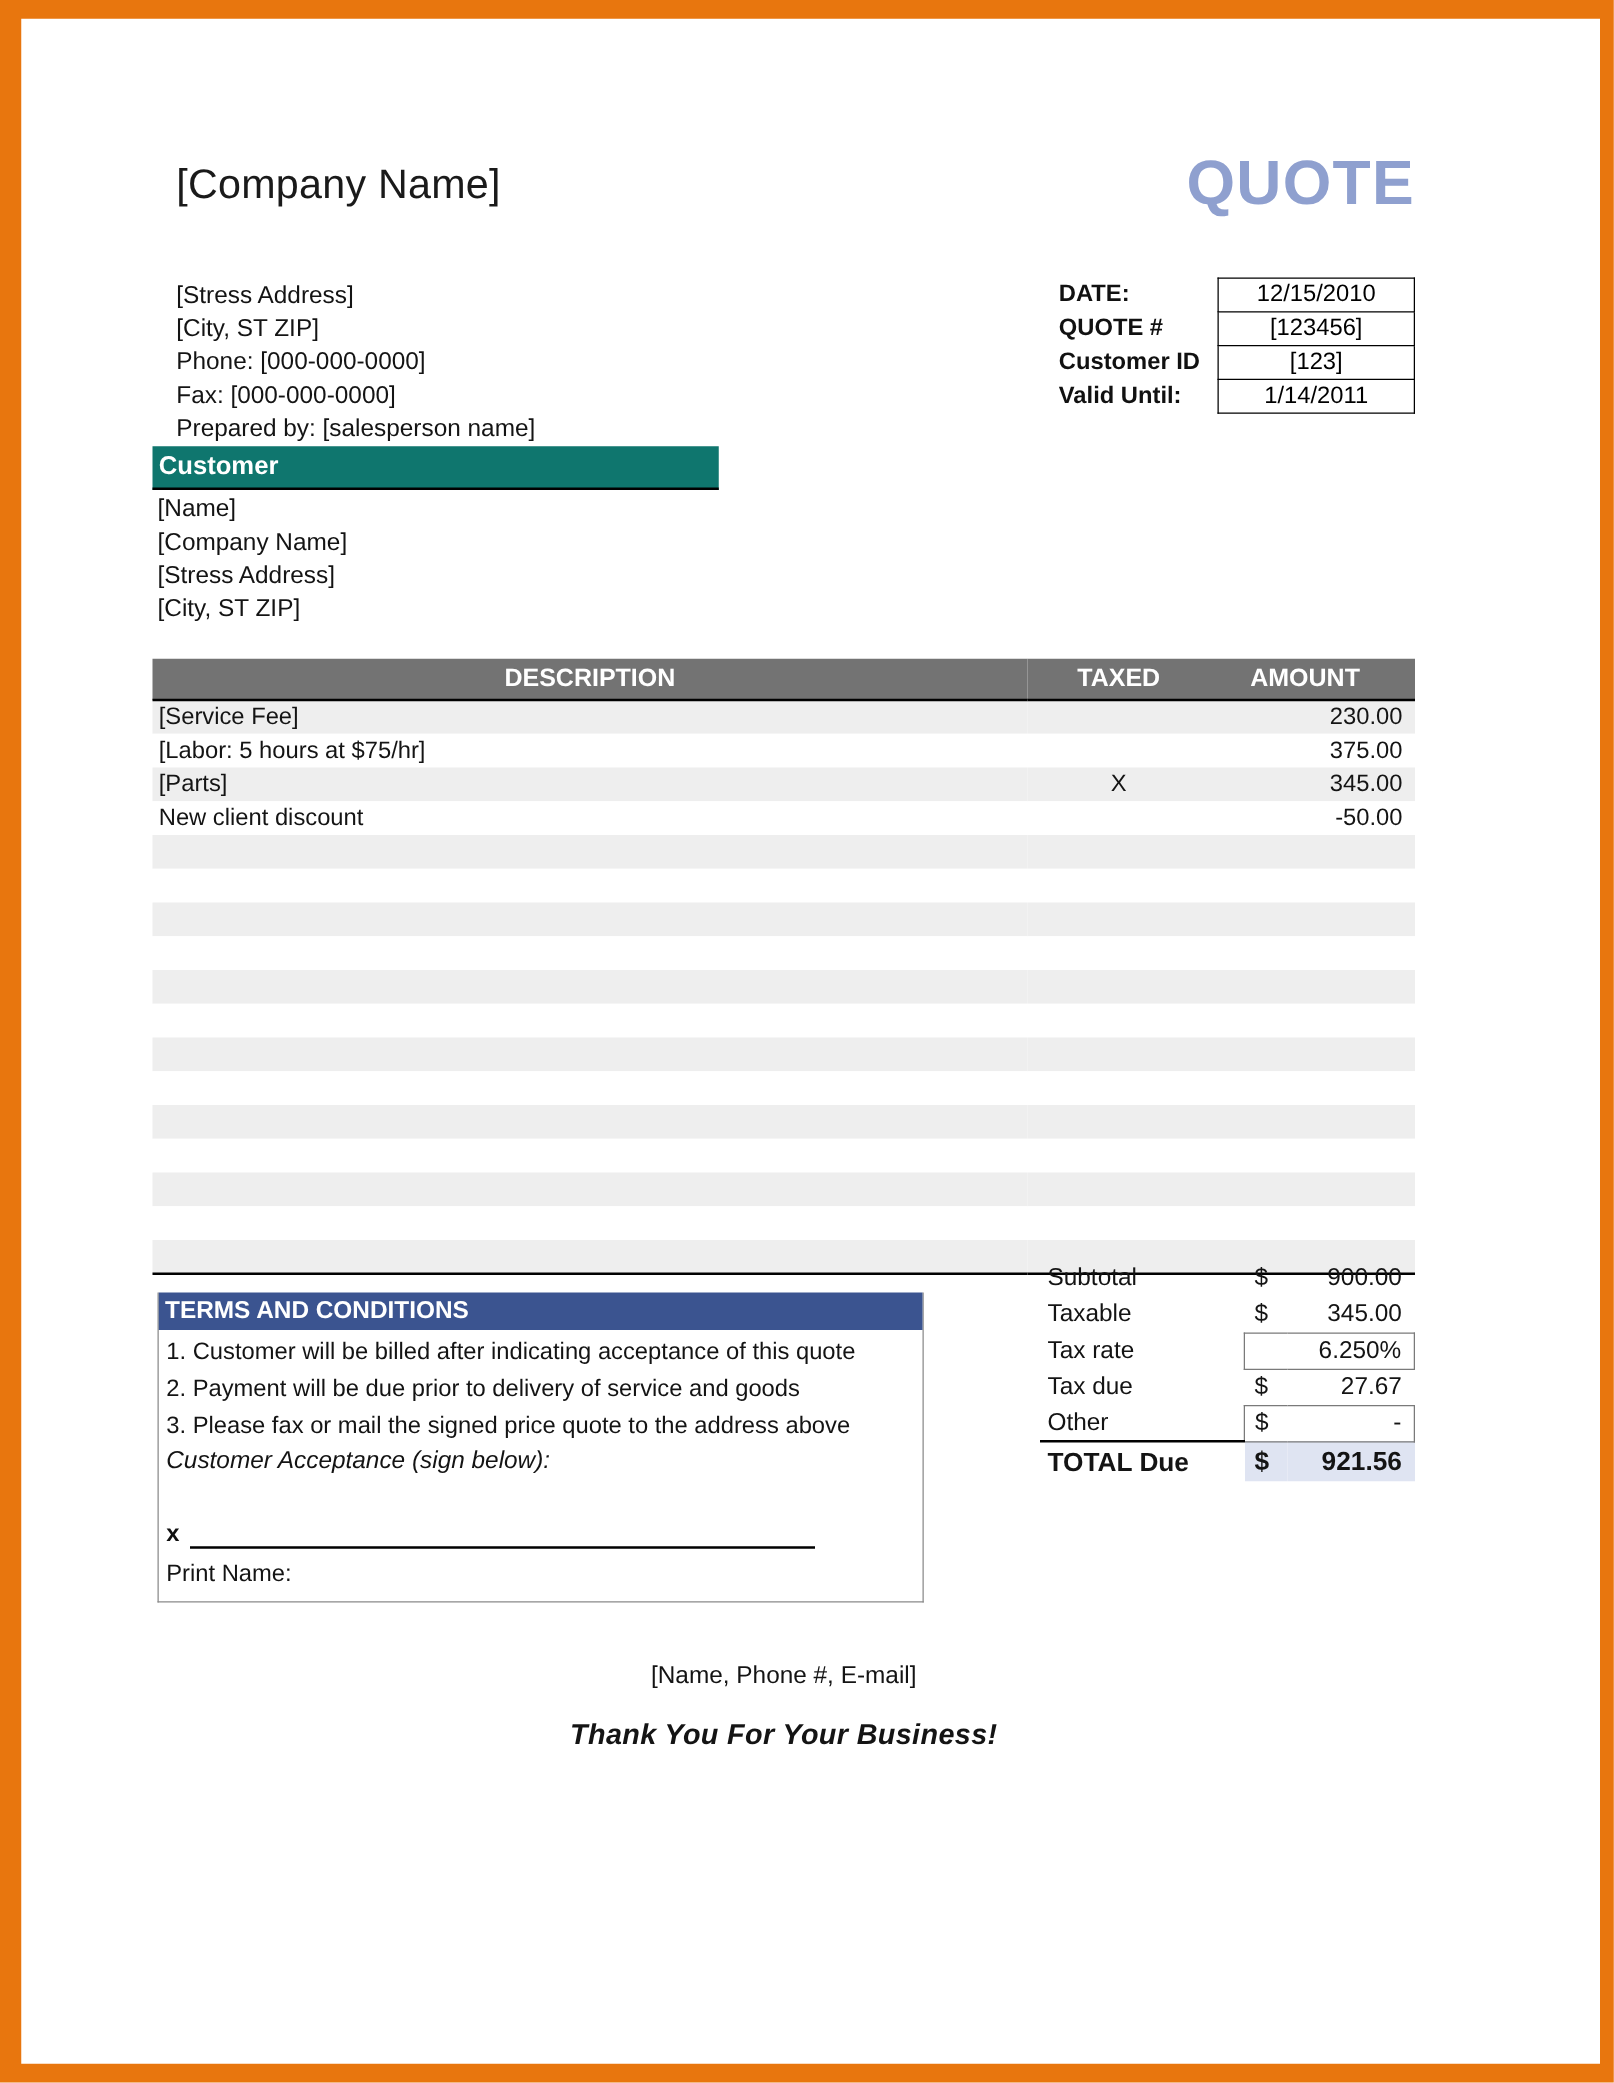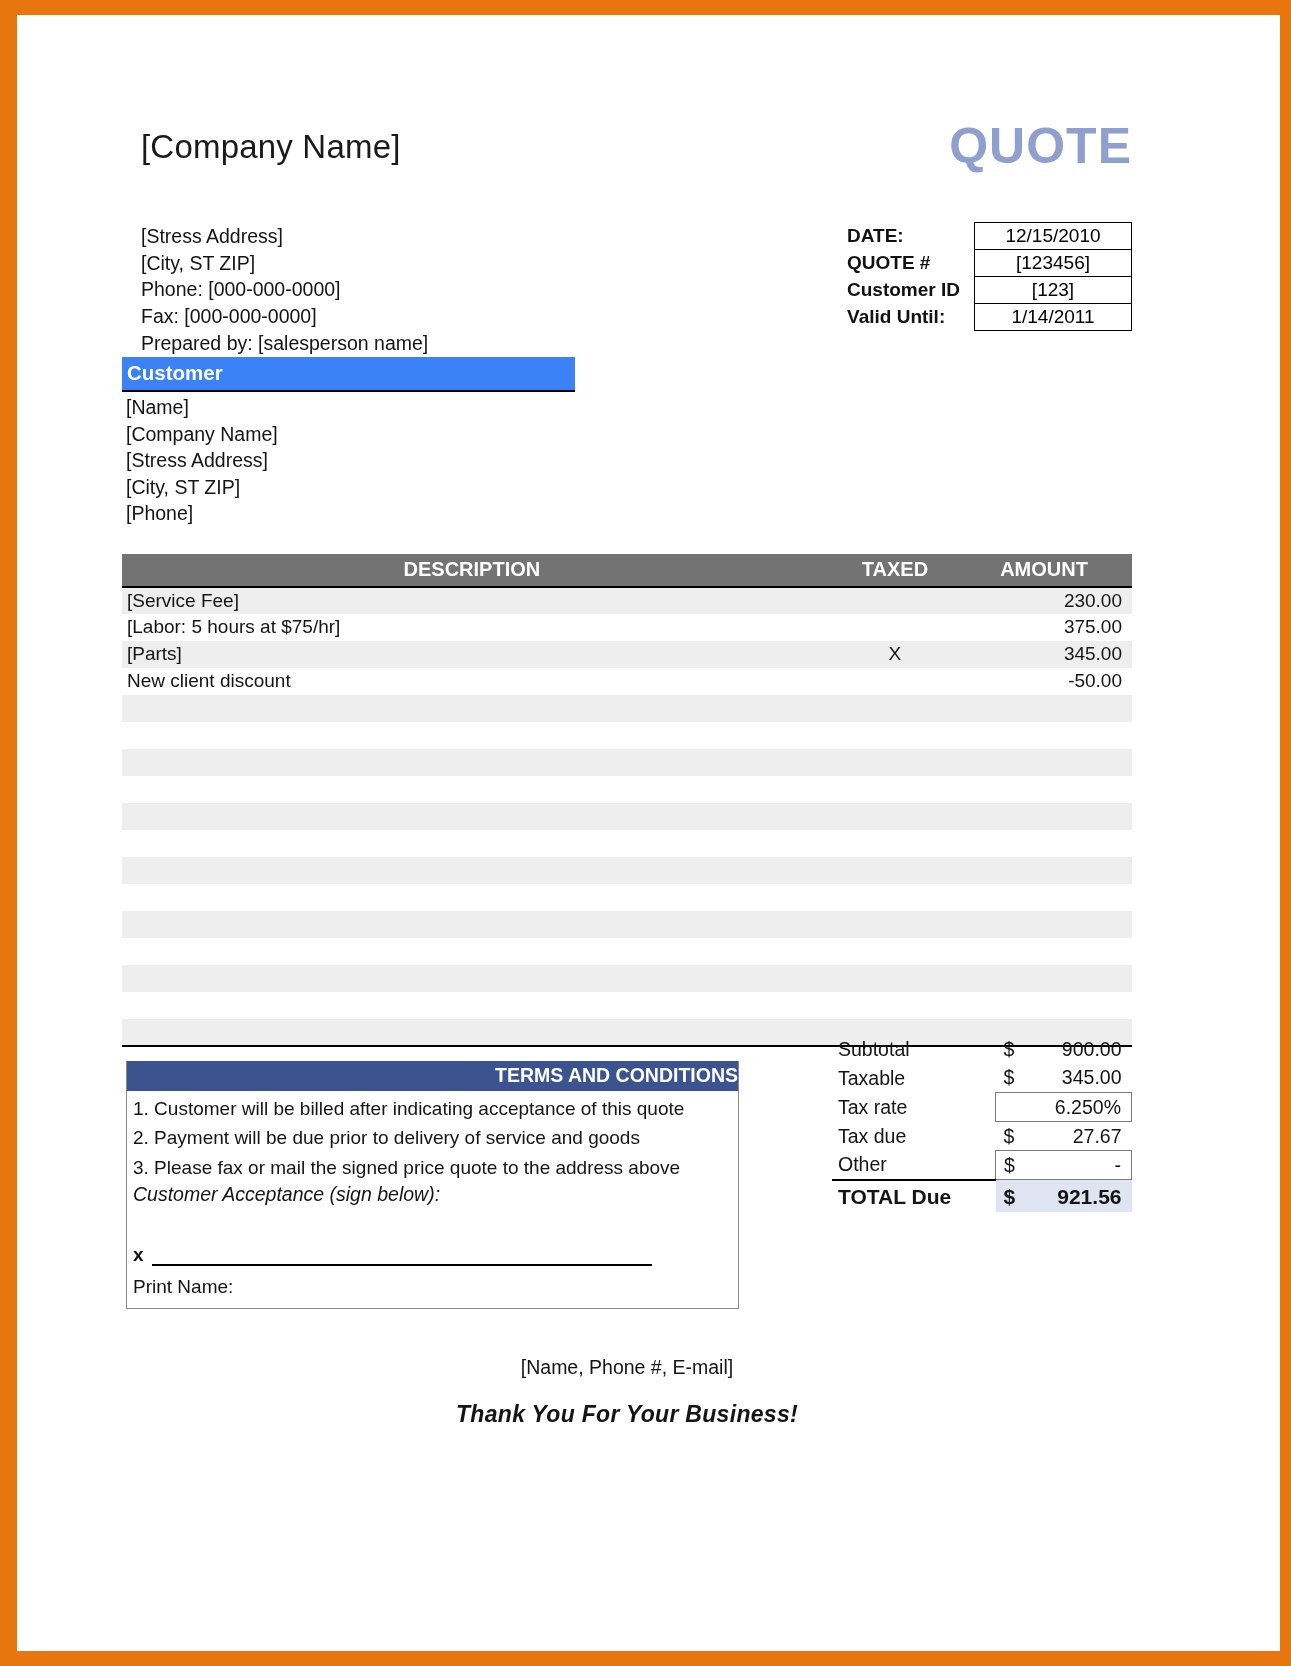--- a/index.html
+++ b/index.html
@@ -81,21 +81,21 @@
     border: 1.6px solid #000;
     text-align: center;
     width: 157px;
     background: #fff;
     font-size: 18.5px;
   }
 
   
   .customer-block { position: relative; margin-top: 2px; }
   .bar-head {
-    background: #3b82f6;
+    background: #0f766e;
     color: #fff;
     font-weight: bold;
     font-size: 20.5px;
     padding: 4px 0 5px 5px;
     border-bottom: 2px solid #000;
   }
   .customer-bar { width: 453px; }
   .customer-lines {
     font-size: 19.5px;
     line-height: 26.5px;
@@ -151,21 +151,20 @@
     border: 1.6px solid #8a8a8a;
     border-top: none;
     background: #fff;
   }
   .terms-head {
     background: #3b5490;
     color: #fff;
     font-weight: bold;
     font-size: 19.5px;
     padding: 3px 0 4px 5px;
-    text-align: right;
   }
   .terms-list {
     padding: 3px 6px 0 6px;
     font-size: 19px;
     line-height: 29.5px;
     color: #141414;
   }
   .accept-line {
     font-style: italic;
     font-size: 19.5px;
@@ -288,21 +287,20 @@
         </table>
     </div>
 
     <div class="customer-block">
       <div class="bar-head customer-bar">Customer</div>
       <div class="customer-lines">
         <div>[Name]</div>
         <div>[Company Name]</div>
         <div>[Stress Address]</div>
         <div>[City, ST  ZIP]</div>
-        <div>[Phone]</div>
       </div>
     </div>
 
     <table class="items">
       <thead>
         <tr>
           <th class="th-desc">DESCRIPTION</th>
           <th class="th-taxed">TAXED</th>
           <th class="th-amt">AMOUNT</th>
         </tr>

